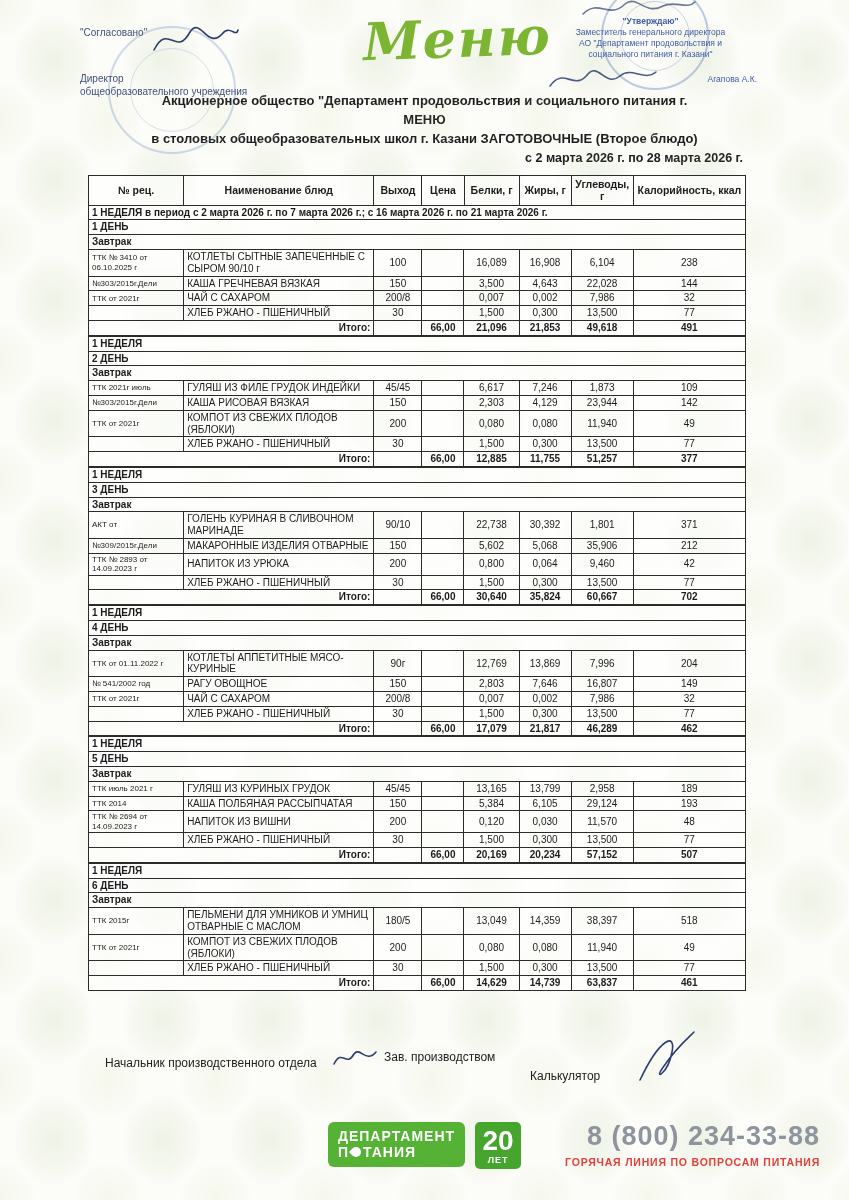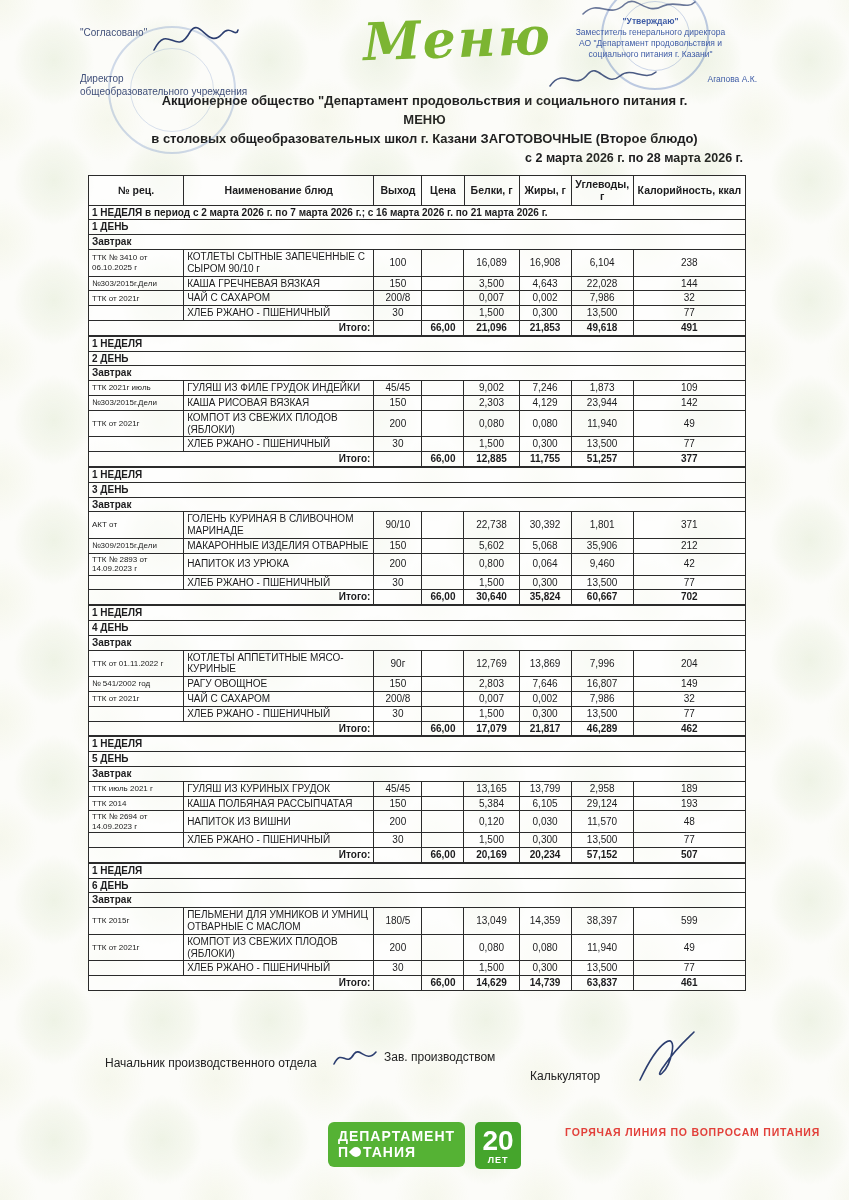--- a/index.html
+++ b/index.html
@@ -249,21 +249,21 @@
               <td colspan="8" class="band">2 ДЕНЬ</td>
             </tr>
             <tr>
               <td colspan="8" class="band">Завтрак</td>
             </tr>
             <tr>
               <td class="rec">ТТК 2021г июль</td>
               <td class="name">ГУЛЯШ ИЗ ФИЛЕ ГРУДОК ИНДЕЙКИ</td>
               <td class="num">45/45</td>
               <td class="num"></td>
-              <td class="num">9,002</td>
+              <td class="num">6,617</td>
               <td class="num">7,246</td>
               <td class="num">1,873</td>
               <td class="num">109</td>
             </tr>
             <tr>
               <td class="rec">№303/2015г.Дели</td>
               <td class="name">КАША РИСОВАЯ ВЯЗКАЯ</td>
               <td class="num">150</td>
               <td class="num"></td>
               <td class="num">2,303</td>
@@ -540,21 +540,21 @@
               <td colspan="8" class="band">Завтрак</td>
             </tr>
             <tr>
               <td class="rec">ТТК 2015г</td>
               <td class="name">ПЕЛЬМЕНИ ДЛЯ УМНИКОВ И УМНИЦ ОТВАРНЫЕ С МАСЛОМ</td>
               <td class="num">180/5</td>
               <td class="num"></td>
               <td class="num">13,049</td>
               <td class="num">14,359</td>
               <td class="num">38,397</td>
-              <td class="num">599</td>
+              <td class="num">518</td>
             </tr>
             <tr>
               <td class="rec">ТТК от 2021г</td>
               <td class="name">КОМПОТ ИЗ СВЕЖИХ ПЛОДОВ (ЯБЛОКИ)</td>
               <td class="num">200</td>
               <td class="num"></td>
               <td class="num">0,080</td>
               <td class="num">0,080</td>
               <td class="num">11,940</td>
               <td class="num">49</td>
@@ -602,17 +602,18 @@
         <span>П</span>
         <span class="leaf"></span>
         <span>ТАНИЯ</span>
       </div>
     </div>
     <div class="badge">
       <div class="n">20</div>
       <div class="t">ЛЕТ</div>
     </div>
     <div class="phone-block">
+      <div class="phone">8 (800) 234-33-88</div>
       <div class="hotline">ГОРЯЧАЯ ЛИНИЯ ПО ВОПРОСАМ ПИТАНИЯ</div>
     </div>
   </div>
 
 </div>
 
 </body></html>

